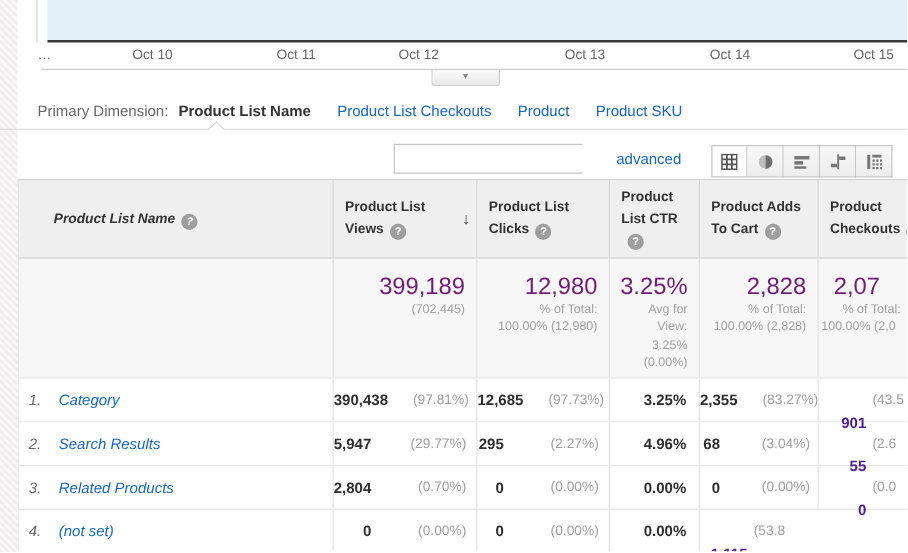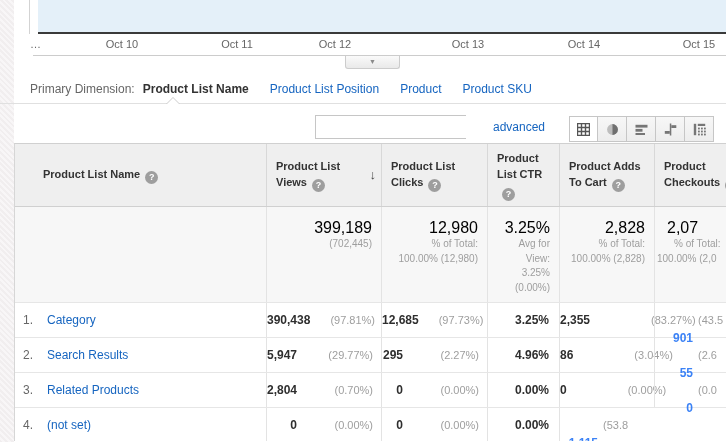--- a/index.html
+++ b/index.html
@@ -48,49 +48,49 @@
   
   .twrap{position:absolute;left:14px;top:143px;width:712px;height:298px;overflow:hidden;}
   .gtable{width:756px;border-left:1px solid #d6d6d6;border-top:1px solid #d0d0d0;font-size:12px;}
   .tr{display:flex;border-bottom:1px solid #e6e6e6;background:#fff;}
   .tr.hdr{background:#efefef;height:62px;border-bottom:1px solid #d0d0d0;}
   .tr.tot{background:#f7f7f7;height:95px;}
   .tr.data{height:34px;}
   .td,.th{box-sizing:border-box;border-left:1px solid #e3e3e3;}
   .th{border-left:1px solid #d8d8d8;}
   .td:first-child,.th:first-child{border-left:none;}
-  .c-name{width:251px;}.c-views{width:115px;}.c-clicks{width:106px;}
+  .c-name{width:251px;font-style:italic;}.c-views{width:115px;}.c-clicks{width:106px;}
   .c-ctr{width:72px;}.c-adds{width:95px;}.c-chk{width:117px;}
   .th{display:flex;align-items:center;font-weight:bold;font-size:11px;color:#333;line-height:1.5;position:relative;}
   .th .hwrap{padding-left:9px;}
   .th.c-name .hwrap{padding-left:28px;width:auto;}
   .hw-views,.hw-clicks,.hw-chk{width:80px;}
   .hw-ctr{width:54px;}
   .hw-adds{width:88px;}
   .help{display:inline-block;width:13px;height:13px;border-radius:50%;background:#9e9e9e;color:#fff;
     font-size:9px;font-weight:bold;line-height:13px;text-align:center;margin-left:5px;vertical-align:-2px;cursor:default;}
   .sort{position:absolute;right:5px;top:50%;transform:translateY(-50%);font-size:13px;color:#444;cursor:pointer;}
   
   .tot .td{padding-top:12px;}
-  .tot-val{font-size:16px;color:#000000;text-align:right;padding-right:9px;line-height:1.15;}
+  .tot-val{font-size:19px;color:#701a75;text-align:right;padding-right:9px;line-height:1.15;}
   .tot-sub{font-size:10px;color:#9e9e9e;text-align:right;padding-right:9px;line-height:1.45;}
   .tot .c-chk .tot-val{text-align:left;padding-left:12px;white-space:nowrap;}
   .tot .c-chk .tot-sub{text-align:left;padding:0;white-space:nowrap;}
   .tot .c-chk .sub-l1{margin-left:19px;}
   .tot .c-chk .sub-l2{margin-left:2px;}
   
   .data .td{display:flex;align-items:center;}
   .rownum{width:24px;padding-left:8px;color:#666;}
   .rowlink{color:#1665c0;text-decoration:none;cursor:pointer;}
   .num .val{flex:1;text-align:right;font-weight:bold;color:#2e2e2e;}
   .num .pct{width:56px;text-align:right;color:#9e9e9e;font-size:11px;padding-right:8px;padding-left:20px;}
-  .c-adds.num .pct{width:52px;padding-right:6px;margin-left:41px;}
+  .c-adds.num .pct{width:52px;padding-right:6px;}
   .ctrcell{justify-content:flex-end;}
   .ctrcell .val{font-weight:bold;color:#2e2e2e;padding-right:10px;}
-  .chkcell .val{width:38px;text-align:right;font-weight:bold;color:#3b82f6;margin-top:36px;}
+  .chkcell .val{width:38px;text-align:right;font-weight:bold;color:#4c1d95;margin-top:36px;}
   .chkcell .pct{margin-left:5px;color:#9e9e9e;font-size:11px;white-space:nowrap;}
 </style>
 </head>
 <body>
 
 <div class="stage">
   <div class="left-strip"></div>
 
   <div class="chart">
     <div class="yedge"></div>
@@ -103,21 +103,21 @@
     <span class="tick" style="left:428px">Oct 13</span>
     <span class="tick" style="left:544px">Oct 14</span>
     <span class="tick" style="left:659px">Oct 15</span>
     <div class="divider"></div>
     <div class="collapse-tab">
       <span>▼</span>
     </div>
   </div>
 
   <div class="pdim">
-    <span>Primary Dimension:</span><span class="sel">Product List Name</span><a>Product List Position</a><a>Product</a><a>Product SKU</a>
+    <span>Primary Dimension:</span><span class="sel">Product List Name</span><a>Product List Checkouts</a><a>Product</a><a>Product SKU</a>
   </div>
 
   <div class="toolbar">
     <div class="caret"></div>
     <button class="btn secdim">
       <span class="arr">▼</span>
       <span>Secondary dimension</span>
     </button>
     <input class="searchbox" type="text" value="" style="">
     <button class="btn searchbtn">
@@ -284,21 +284,21 @@
             <span class="pct">(29.77%)</span>
           </div>
         <div class="td c-clicks num">
             <span class="val">295</span>
             <span class="pct">(2.27%)</span>
           </div>
         <div class="td c-ctr ctrcell">
             <span class="val">4.96%</span>
           </div>
         <div class="td c-adds num">
-            <span class="val">86</span>
+            <span class="val">68</span>
             <span class="pct">(3.04%)</span>
           </div>
         <div class="td c-chk chkcell">
             <span class="val">55</span>
             <span class="pct">(2.6</span>
           </div>
       </div>
 
       <div class="tr data">
         <div class="td c-name">

